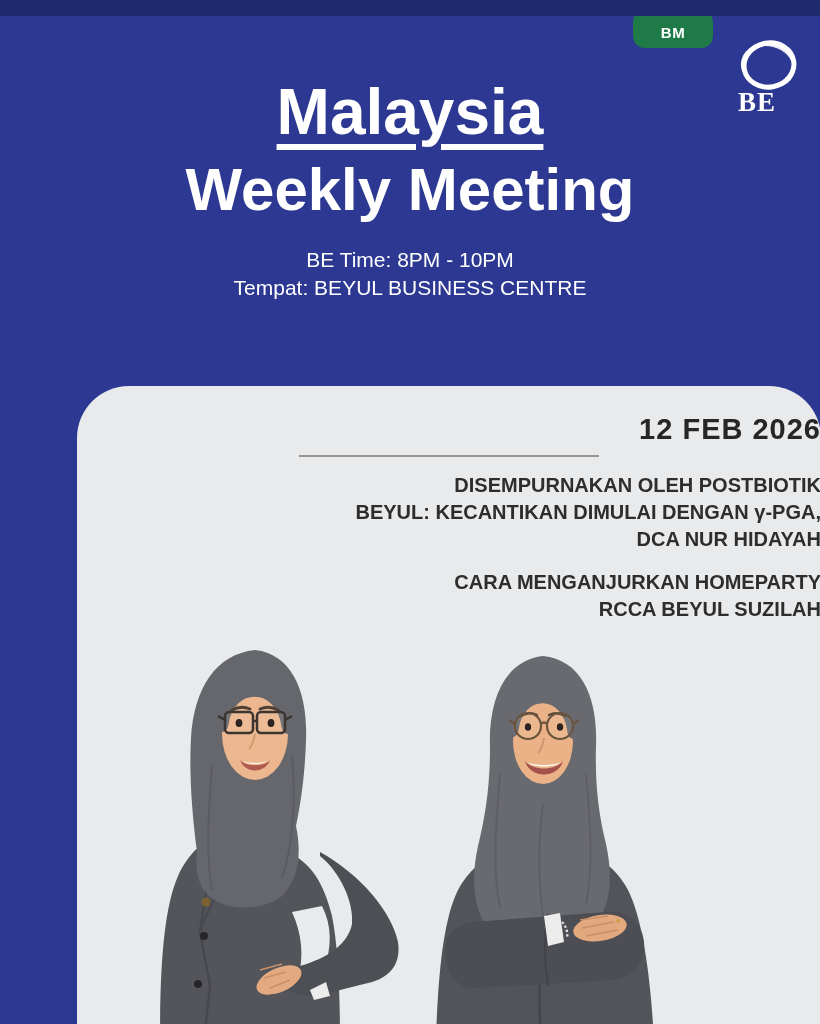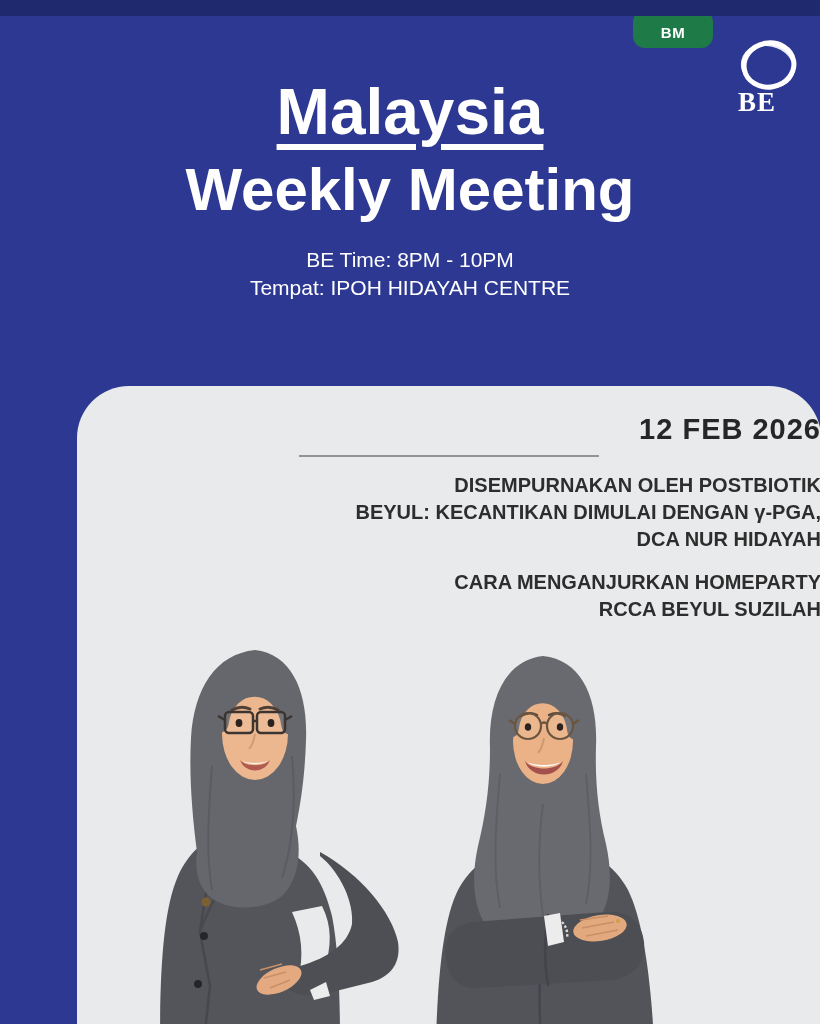--- a/index.html
+++ b/index.html
@@ -67,21 +67,21 @@
       <ellipse cx="30" cy="26" rx="26" ry="21" fill="none" stroke="#ffffff" stroke-width="2.5" opacity="0.9" transform="rotate(12 30 26)"></ellipse>
     </svg>
     <div class="be-text">BE</div>
   </div>
 
   <div class="header">
     <h1 class="title">Malaysia</h1>
     <h2 class="subtitle">Weekly Meeting</h2>
     <div class="meta">
       <div>BE Time: 8PM - 10PM</div>
-      <div>Tempat: IPOH HIDAYAH CENTRE</div>
+      <div>Tempat: BEYUL BUSINESS CENTRE</div>
     </div>
   </div>
 
   <div class="card">
     <div class="card-date">12 FEB 2026</div>
     <hr class="divider">
 
     <div class="session">
       <div>DISEMPURNAKAN OLEH POSTBIOTIK</div>
       <div>BEYUL: KECANTIKAN DIMULAI DENGAN γ-PGA,</div>

